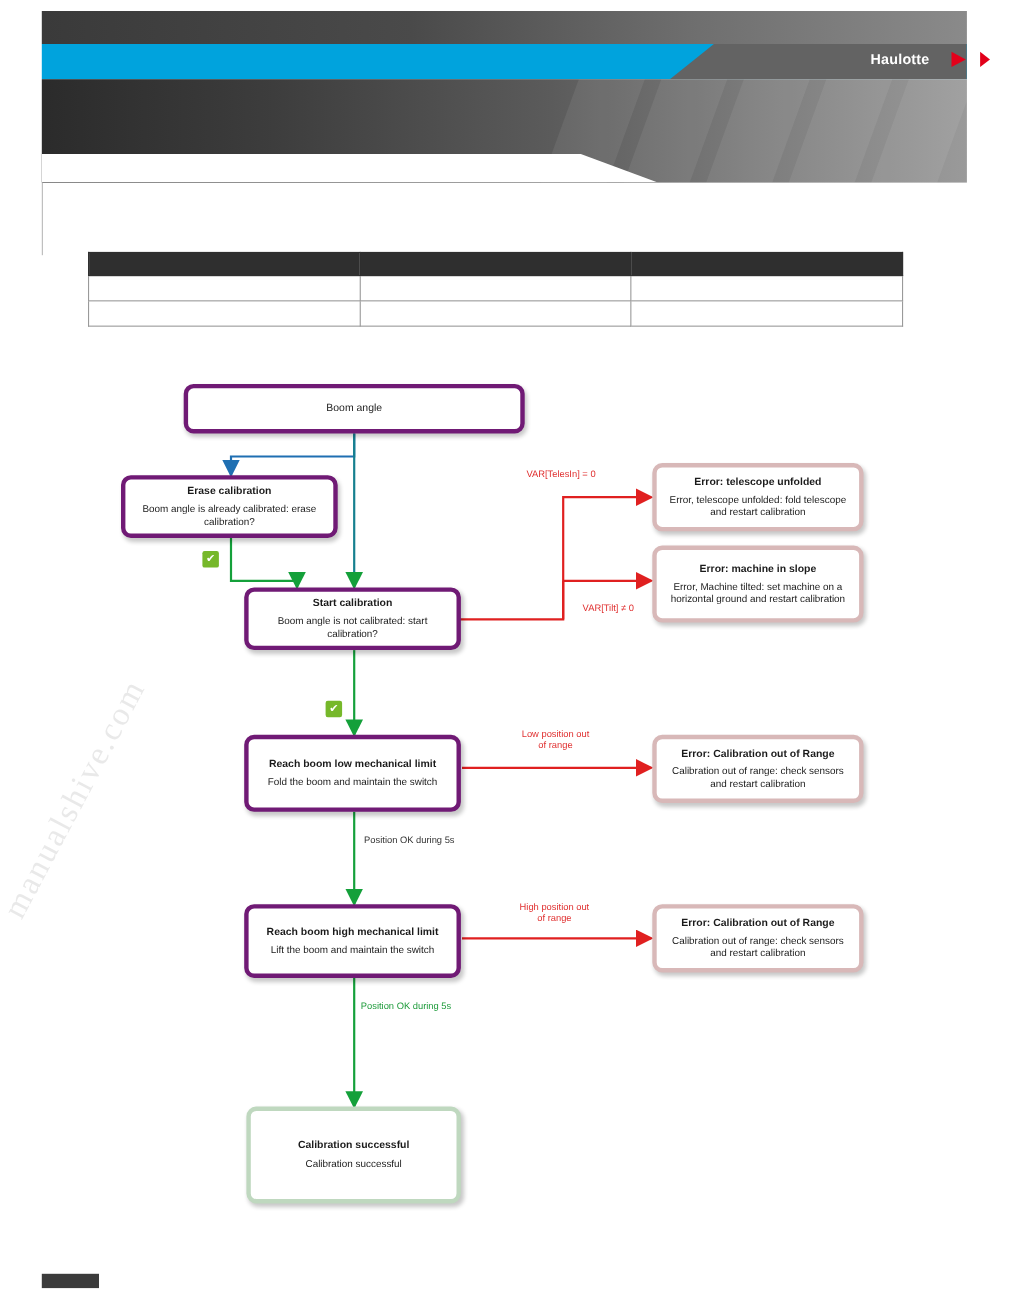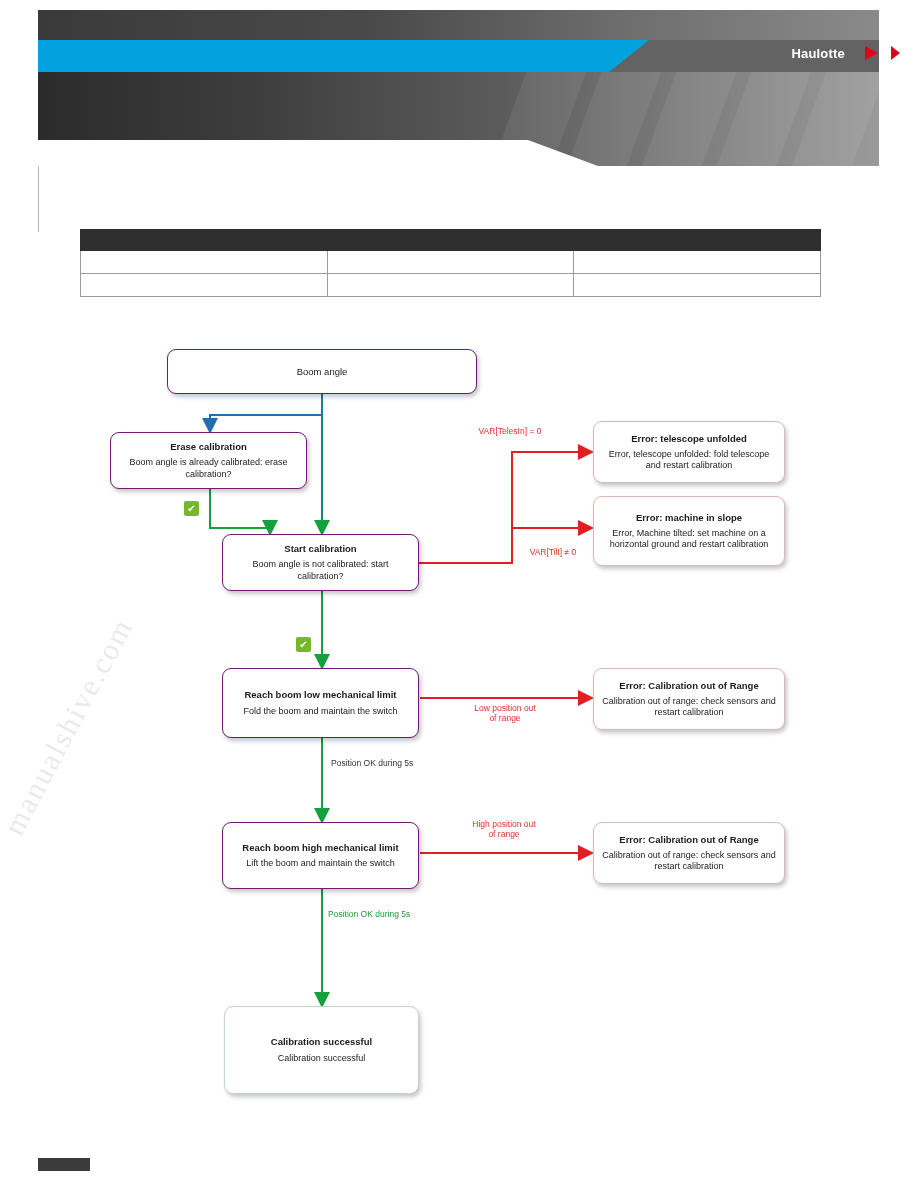--- a/index.html
+++ b/index.html
@@ -42,20 +42,21 @@
   }
   .brand {
     position: absolute;
     right: 18px;
     top: 46px;
     color: #ffffff;
     font-size: 13px;
     font-weight: bold;
     letter-spacing: .2px;
     display: flex;
+    align-items: center;
     gap: 20px;
   }
   .brand-arrow {
     display: inline-block;
     width: 0; height: 0;
     border-left: 13px solid #e2001a;
     border-top: 7px solid transparent;
     border-bottom: 7px solid transparent;
   }
   .brand-arrow2 {
@@ -134,21 +135,21 @@
     left: 0;
     top: 0;
     width: 918px;
     height: 1188px;
     pointer-events: none;
   }
   .node {
     position: absolute;
     box-sizing: border-box;
     background: #ffffff;
-    border: 1px solid #701a75;
+    border: 4px solid #701a75;
     border-radius: 9px;
     box-shadow: 2px 3px 4px rgba(0,0,0,0.22);
     text-align: center;
     color: #1b1b1b;
     padding: 18px 8px;
     display: flex;
     flex-direction: column;
     justify-content: center;
     align-items: center;
     gap: 5px;
@@ -352,21 +353,21 @@
 
 <div class="node ok" style="left:224px; top:1006px; width:195px; height:88px;">
   <div class="title">Calibration successful</div>
   <div class="body">Calibration successful</div>
 </div>
 
 <div class="edge-label lbl-red" style="left:455px; top:426px; width:110px;">VAR[TelesIn] = 0</div>
 
 <div class="edge-label lbl-red" style="left:508px; top:503px; width:90px;margin-top:44px;">VAR[Tilt] ≠ 0</div>
 
-<div class="edge-label lbl-red" style="left:455px; top:662px; width:100px; white-space:pre-line;margin-top:41px;">Low position out
+<div class="edge-label lbl-red" style="left:455px; top:662px; width:100px; white-space:pre-line;">Low position out
 of range</div>
 
 <div class="edge-label lbl-red" style="left:452px; top:819px; width:104px; white-space:pre-line;">High position out
 of range</div>
 
 <div class="edge-label lbl-dark" style="left:331px; top:758px; width:140px; text-align:left;">Position OK during 5s</div>
 
 <div class="edge-label lbl-green" style="left:328px; top:909px; width:140px; text-align:left;">Position OK during 5s</div>
 
 <div class="footer-mark"></div>

